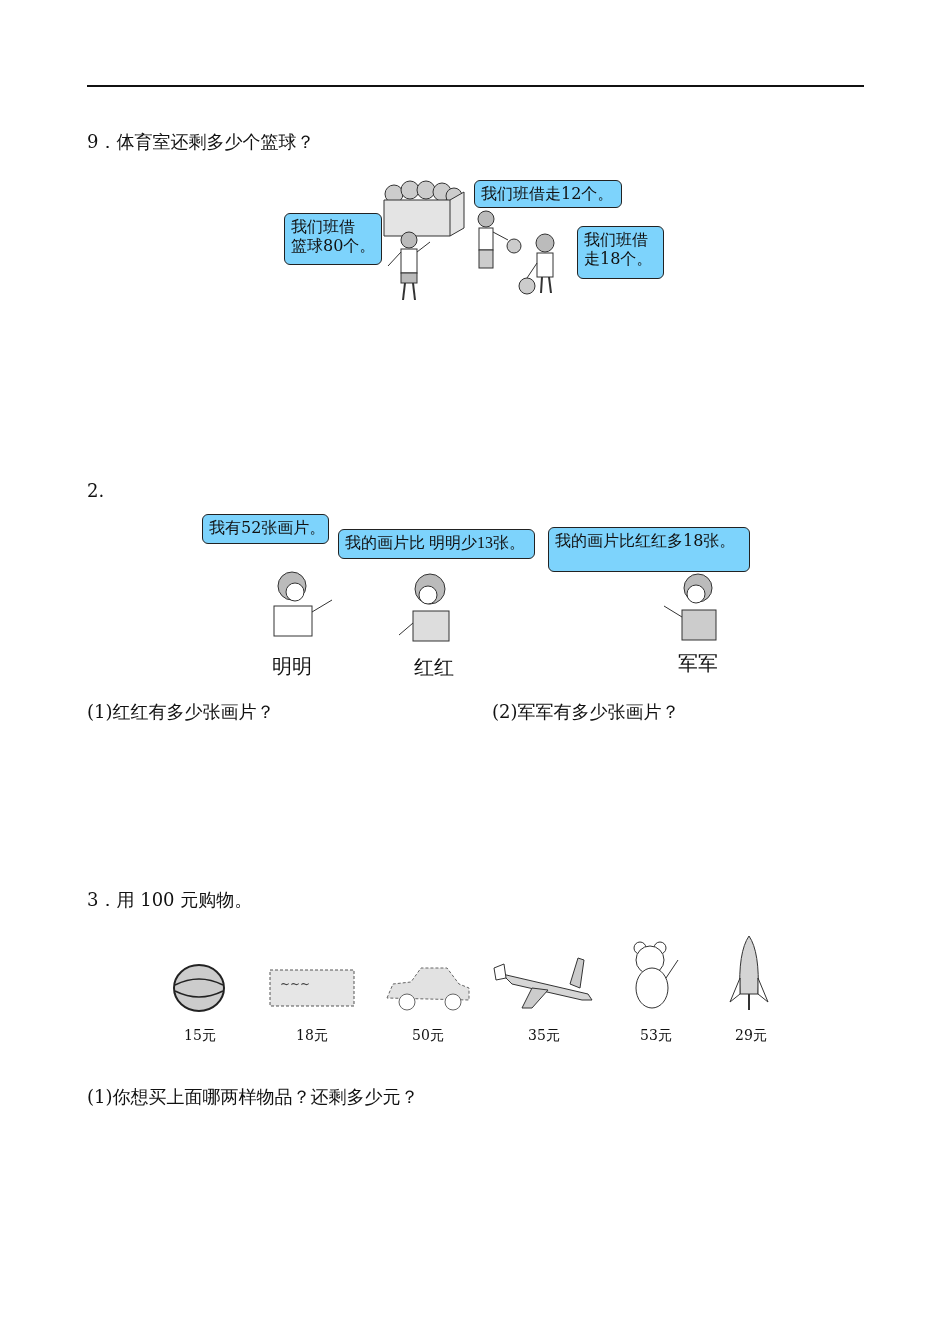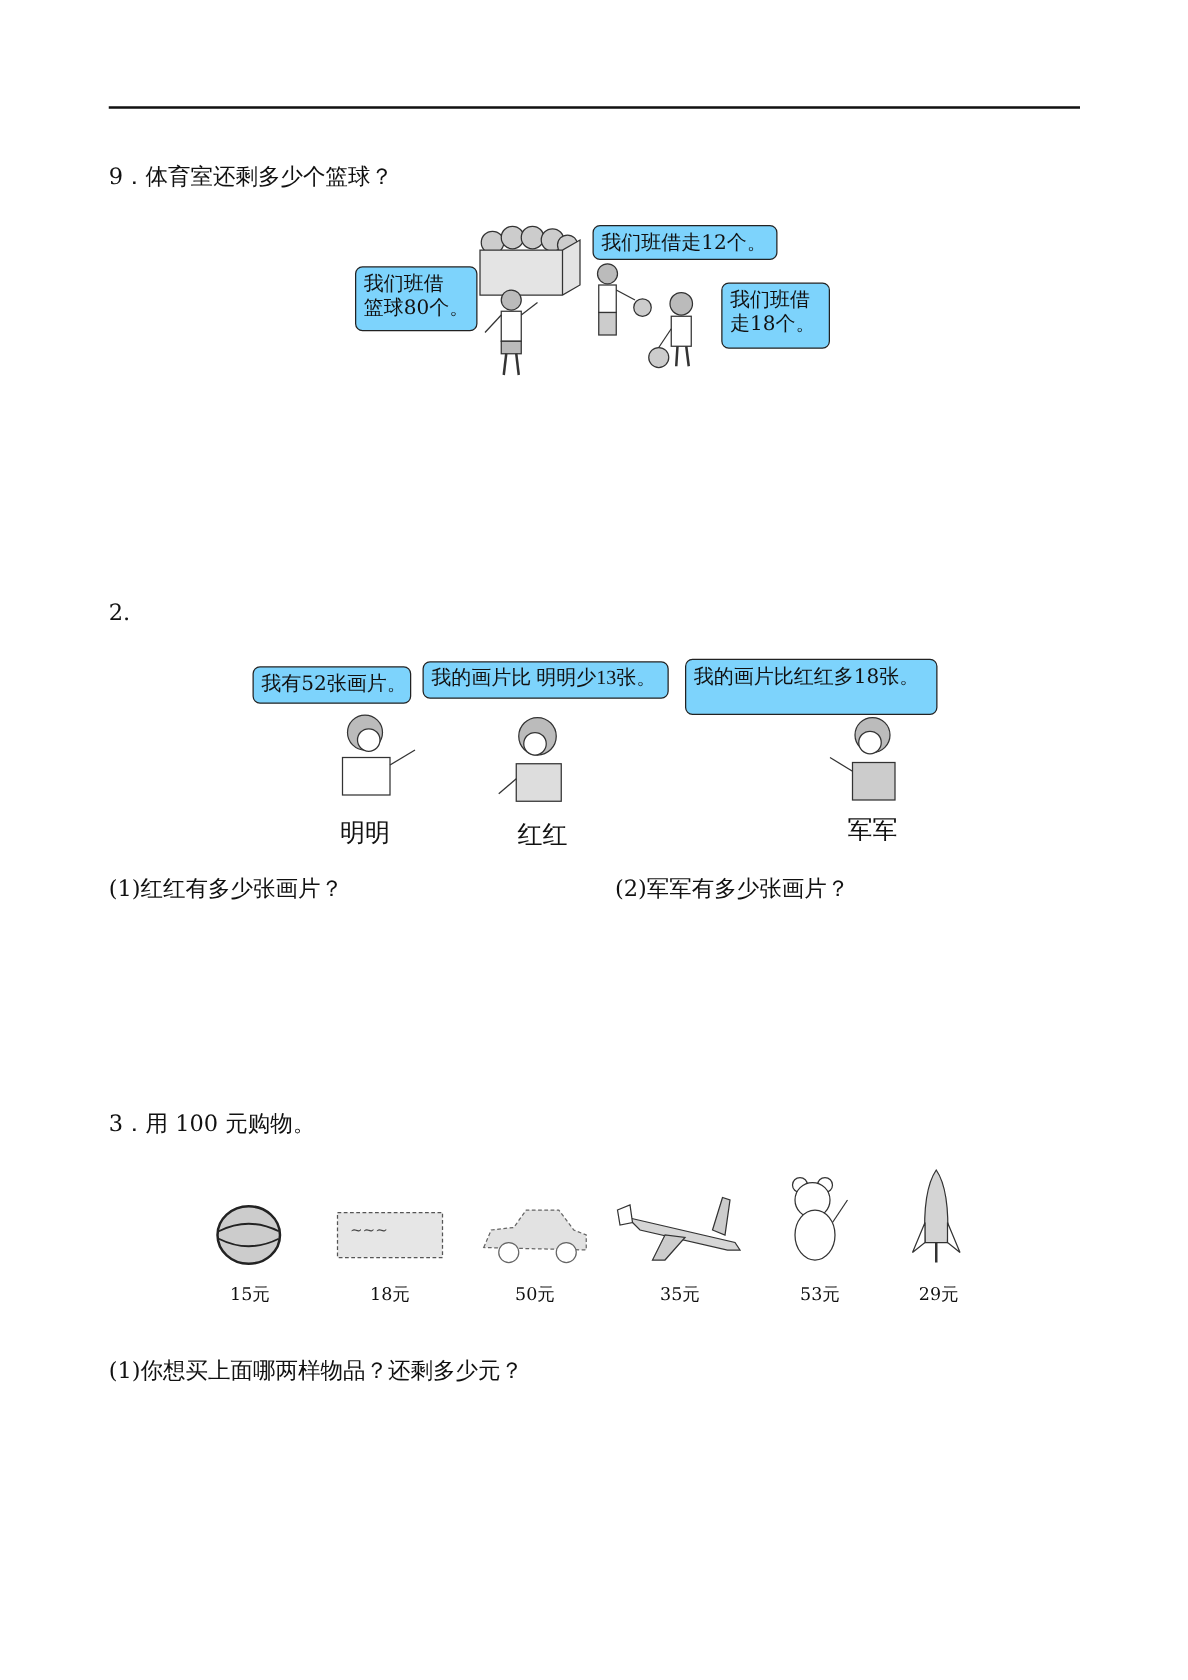--- a/index.html
+++ b/index.html
@@ -72,21 +72,21 @@
     <rect x="22" y="20" width="16" height="24" fill="#fff" stroke="#333"></rect>
     <line x1="22" y1="30" x2="12" y2="45" stroke="#333"></line>
     <circle cx="12" cy="53" r="8" fill="#ccc" stroke="#333"></circle>
     <line x1="27" y1="44" x2="26" y2="60" stroke="#333" stroke-width="2"></line>
     <line x1="34" y1="44" x2="36" y2="60" stroke="#333" stroke-width="2"></line>
   </svg>
 </div>
 
 <div class="q" style="left:87px; top:480px;">2.</div>
 
-<div class="bubble" style="left:202px; top:533px; width:127px; height:30px;">
+<div class="bubble" style="left:202px; top:514px; width:127px; height:30px;">
   <div>我有52张画片。</div>
 </div>
 <div class="bubble" style="left:338px; top:529px; width:197px; height:30px;font-family:Liberation Serif, serif;">
   <div>我的画片比 明明少13张。</div>
 </div>
 <div class="bubble" style="left:548px; top:527px; width:202px; height:45px;">
   <div>我的画片比红红多18张。</div>
 </div>
 
 <div class="fig" style="left:262px; top:570px;">

